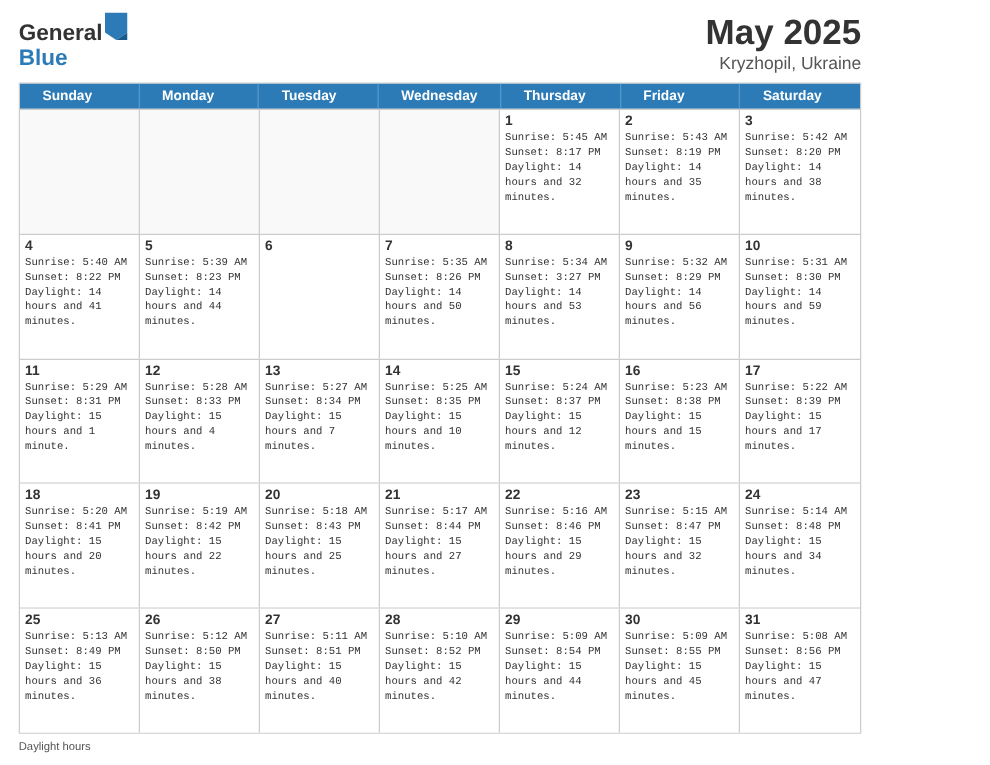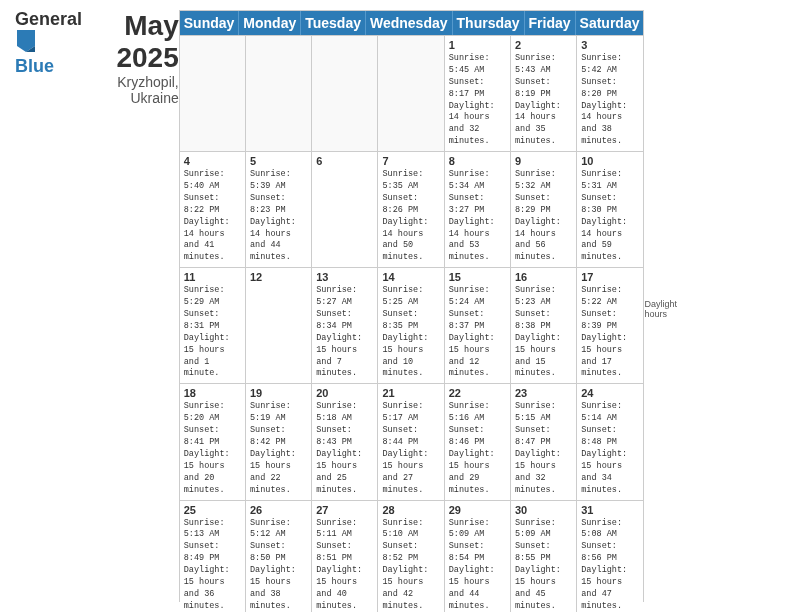--- a/index.html
+++ b/index.html
@@ -8,21 +8,21 @@
       background: #fff;
       width: 792px;
       height: 612px;
       overflow: hidden;
     }
     .page {
       width: 704px;
       height: 612px;
       padding: 10px 15px;
       display: flex;
-      flex-direction: row;
+      flex-direction: column;
     }
     .header {
       display: flex;
       justify-content: space-between;
       align-items: flex-start;
       margin-bottom: 8px;
     }
     .logo {
       display: flex;
       align-items: center;
@@ -58,22 +58,22 @@
       border: 1px solid #ccc;
     }
     .cal-header {
       display: grid;
       grid-template-columns: repeat(7, 1fr);
       background: #2c7bb6;
     }
     .cal-header-cell {
       color: #fff;
       font-weight: bold;
-      font-size: 14px;
-      padding: 4px 4px;
+      font-size: 11px;
+      padding: 4px 18px;
       text-align: left;
       border-right: 1px solid #5599cc;
     }
     .cal-header-cell:last-child { border-right: none; }
     .cal-body {
       flex: 1;
       display: flex;
       flex-direction: column;
     }
     .cal-row {
@@ -230,20 +230,24 @@
         <div class="cal-row">
           <div class="cal-cell">
             <div class="day-num">11</div>
             <div class="day-info">Sunrise: 5:29 AM
 Sunset: 8:31 PM
 Daylight: 15 hours
 and 1 minute.</div>
           </div>
           <div class="cal-cell">
             <div class="day-num">12</div>
+            <div class="day-info">Sunrise: 5:28 AM
+Sunset: 8:33 PM
+Daylight: 15 hours
+and 4 minutes.</div>
           </div>
           <div class="cal-cell">
             <div class="day-num">13</div>
             <div class="day-info">Sunrise: 5:27 AM
 Sunset: 8:34 PM
 Daylight: 15 hours
 and 7 minutes.</div>
           </div>
           <div class="cal-cell">
             <div class="day-num">14</div>

